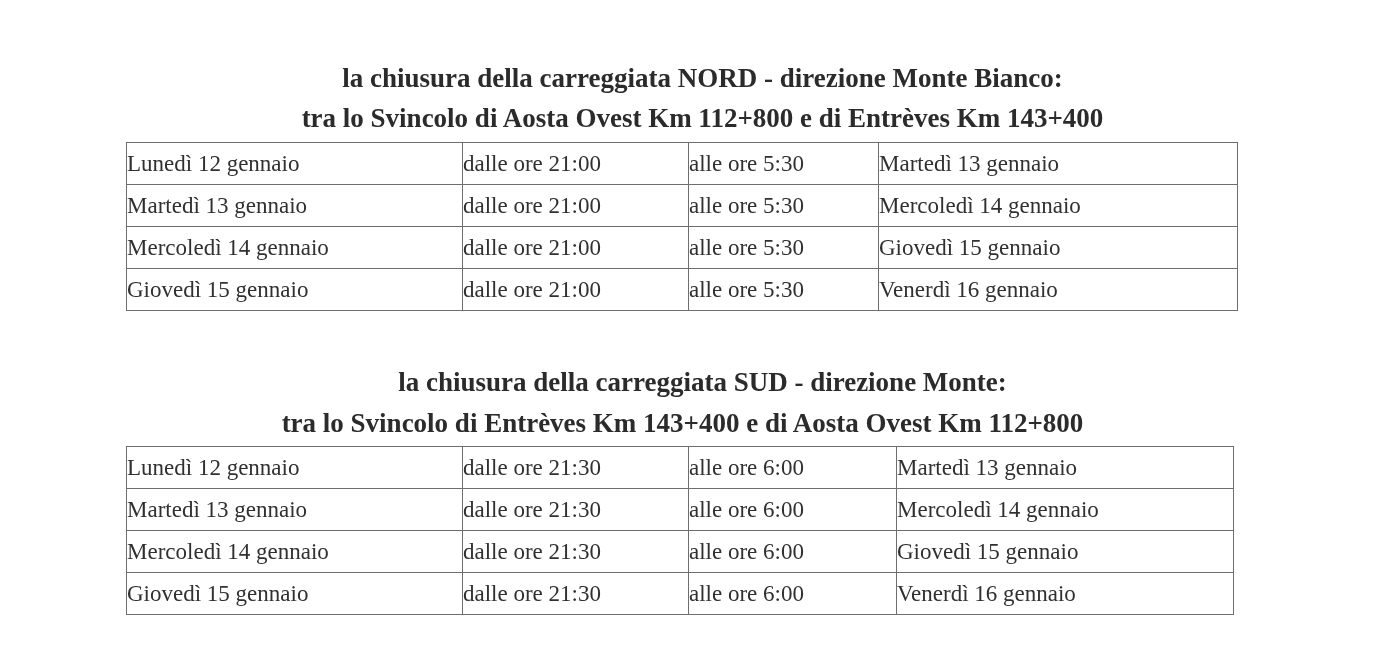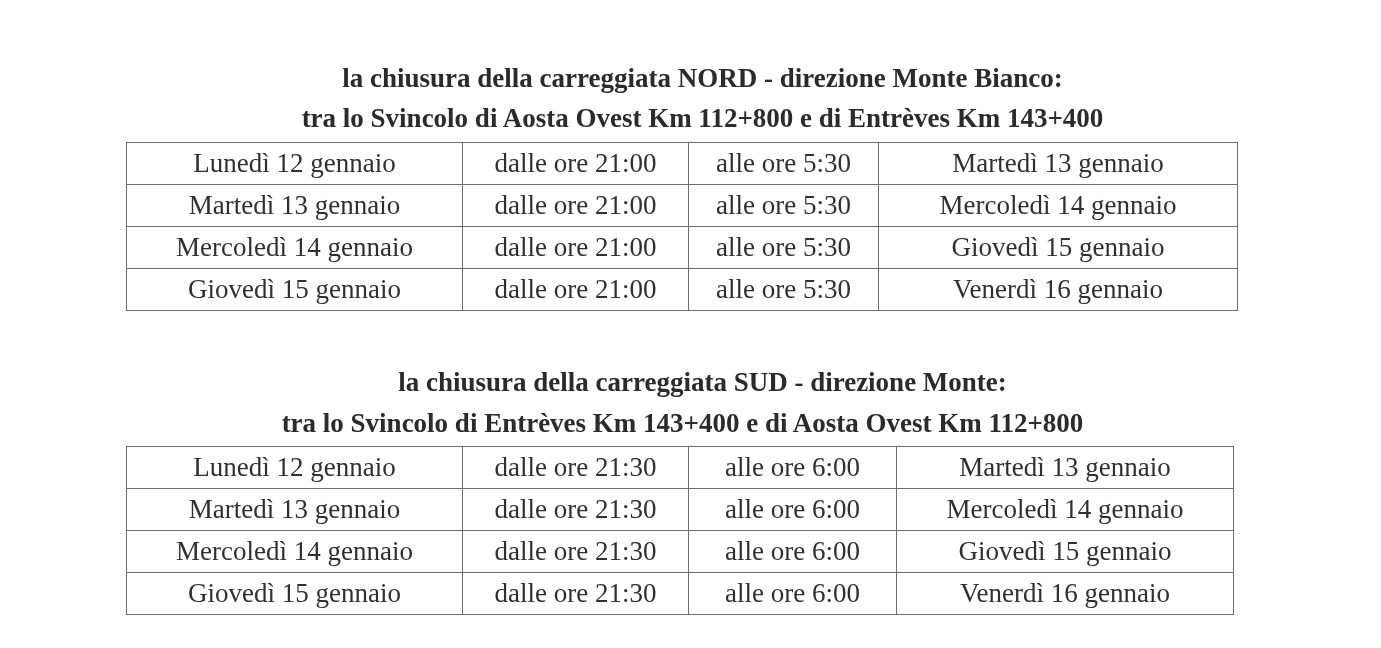--- a/index.html
+++ b/index.html
@@ -29,22 +29,22 @@
     }
     .sched {
       position: absolute;
       border-collapse: collapse;
       table-layout: fixed;
     }
     .sched td {
       border: 1.5px solid #6e6e6e;
       height: 41px;
       padding: 0;
-      text-align: center;
-      font-size: 27px;
+      text-align: left;
+      font-size: 23px;
       line-height: 41px;
       white-space: nowrap;
       color: #303030;
     }
     #t1 { left: 126px; top: 142px; width: 1111px; }
     #t2 { left: 126px; top: 446px; width: 1107px; }
   </style>
 </head>
 <body>
 

